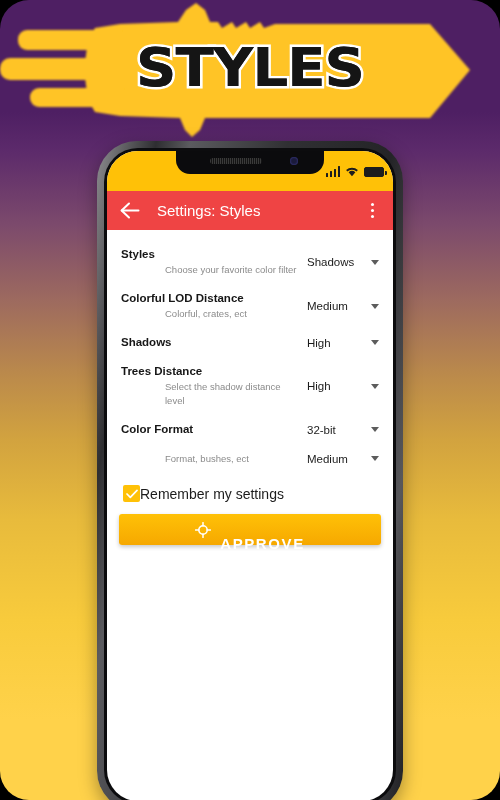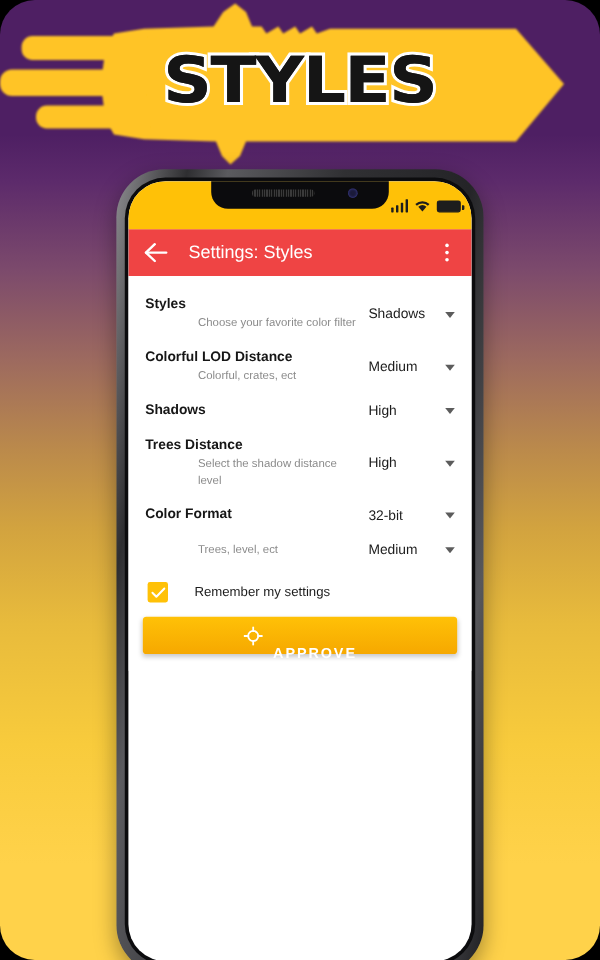--- a/index.html
+++ b/index.html
@@ -240,42 +240,41 @@
     padding: 12px 14px 6px 16px;
   }
   #remember-checkbox {
     width: 17px; height: 17px;
     border-radius: 2px;
     background: #ffc107;
     display: flex; align-items: center; justify-content: center;
     flex: 0 0 auto;
   }
   #remember-label {
-    margin-left: 22px;
-    font-size: 11px;
+    font-size: 14px;
     color: #1c1c1c;
     text-align: center;
   }
 
   
   #approve-wrap { padding: 6px 12px 14px 12px; }
   #approve-button {
     height: 31px;
     border-radius: 3px;
     background: linear-gradient(to bottom,#ffc107,#f6a800);
     display: flex;
     align-items: center;
     justify-content: center;
     gap: 9px;
     box-shadow: 0 2px 4px rgba(0,0,0,0.22);
   }
   #approve-label {
     color: #ffffff;
     font-weight: bold;
-    font-size: 12px;
+    font-size: 15px;
     letter-spacing: 1.6px;
     margin-top: 28px;
   }
 </style>
 </head>
 <body>
 
 <div id="screen">
 
   <svg id="banner-art" viewBox="0 0 500 140" preserveAspectRatio="none">
@@ -389,21 +388,21 @@
               <div class="setting-title">Color Format</div>
             </div>
             <div class="setting-select">
               <span class="select-value">32-bit</span>
               <span class="caret"></span>
             </div>
           </div>
 
           <div class="setting-row">
             <div class="setting-texts">
-              <div class="setting-sub">Trees, level, ect</div>
+              <div class="setting-sub">Format, bushes, ect</div>
             </div>
             <div class="setting-select">
               <span class="select-value">Medium</span>
               <span class="caret"></span>
             </div>
           </div>
 
           <div id="remember-row">
             <div id="remember-checkbox">
               <svg width="12" height="10" viewBox="0 0 12 10">

